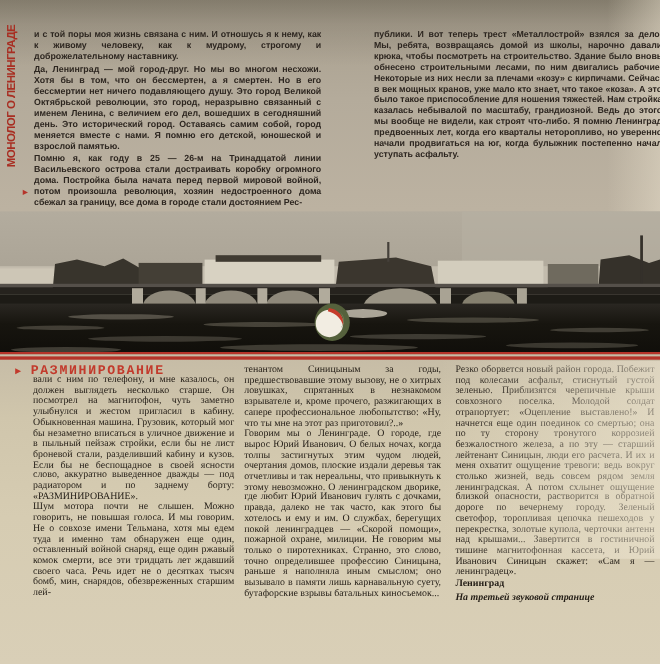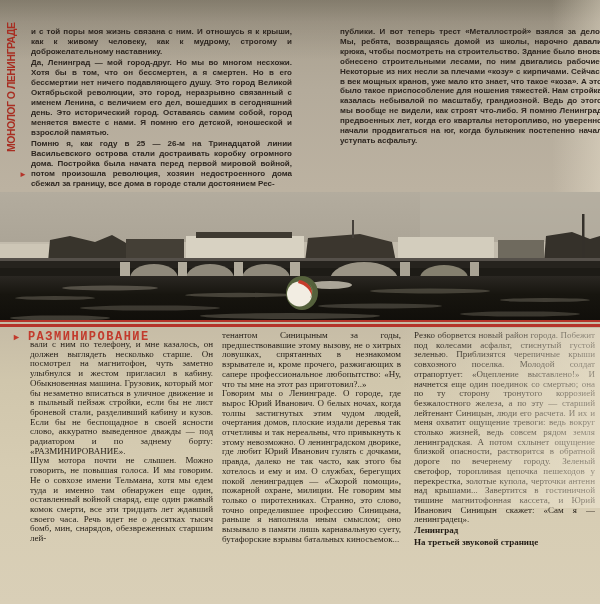--- a/index.html
+++ b/index.html
@@ -33,34 +33,34 @@
   .heading .h-arrow{font-size:9px;margin-right:7px;}
   .heading .h-text{font-weight:bold;font-size:12px;letter-spacing:1.5px;
     font-family:Liberation Mono, monospace;}
   .art-col{position:absolute;color:#221c15;font-family:"Liberation Serif",serif;
     font-size:9px;line-height:9.7px;text-align:justify;}
   .art-col p{margin:0;}
   .c1{left:30px;top:340px;width:183px;}
   .c2{left:222px;top:331px;width:179px;}
   .c3{left:414px;top:331px;width:181px;}
   .sig{font-weight:bold;text-align:left;margin-top:1px !important;}
-  .foot1{font-weight:bold;margin-top:2px !important;}
+  .foot1{font-style:italic;font-weight:bold;margin-top:2px !important;}
   .foot2{font-style:italic;}
 </style>
 </head>
 <body>
 
 <div class="page">
   <div class="shade shade-top"></div>
   <div class="shade shade-right"></div>
 
   <div class="vertical-title">МОНОЛОГ О ЛЕНИНГРАДЕ</div>
 
   <div class="top-col top-left">
-    <p>и с той поры моя жизнь связана с ним. И отношусь я к крыши, как к живому человеку, как к мудрому, строгому и доброжелательному наставнику.</p>
+    <p>и с той поры моя жизнь связана с ним. И отношусь я к нему, как к живому человеку, как к мудрому, строгому и доброжелательному наставнику.</p>
     <p>Да, Ленинград — мой город-друг. Но мы во многом несхожи. Хотя бы в том, что он бессмертен, а я смертен. Но в его бессмертии нет ничего подавляющего душу. Это город Великой Октябрьской революции, это город, неразрывно связанный с именем Ленина, с величием его дел, вошедших в сегодняшний день. Это исторический город. Оставаясь самим собой, город меняется вместе с нами. Я помню его детской, юношеской и взрослой памятью.</p>
     <p>Помню я, как году в 25 — 26-м на Тринадцатой линии Васильевского острова стали достраивать коробку огромного дома. Постройка была начата перед первой мировой войной, потом произошла революция, хозяин недостроенного дома сбежал за границу, все дома в городе стали достоянием Рес-</p>
   </div>
   <span class="para-arrow">►</span>
 
   <div class="top-col top-right">
     <p>публики. И вот теперь трест «Металлострой» взялся за дело. Мы, ребята, возвращаясь домой из школы, нарочно давали крюка, чтобы посмотреть на строительство. Здание было вновь обнесено строительными лесами, по ним двигались рабочие. Некоторые из них несли за плечами «козу» с кирпичами. Сейчас, в век мощных кранов, уже мало кто знает, что такое «коза». А это было такое приспособление для ношения тяжестей. Нам стройка казалась небывалой по масштабу, грандиозной. Ведь до этого мы вообще не видели, как строят что-либо. Я помню Ленинград предвоенных лет, когда его кварталы неторопливо, но уверенно начали продвигаться на юг, когда булыжник постепенно начал уступать асфальту.</p>
   </div>
 
   <div class="photo">

